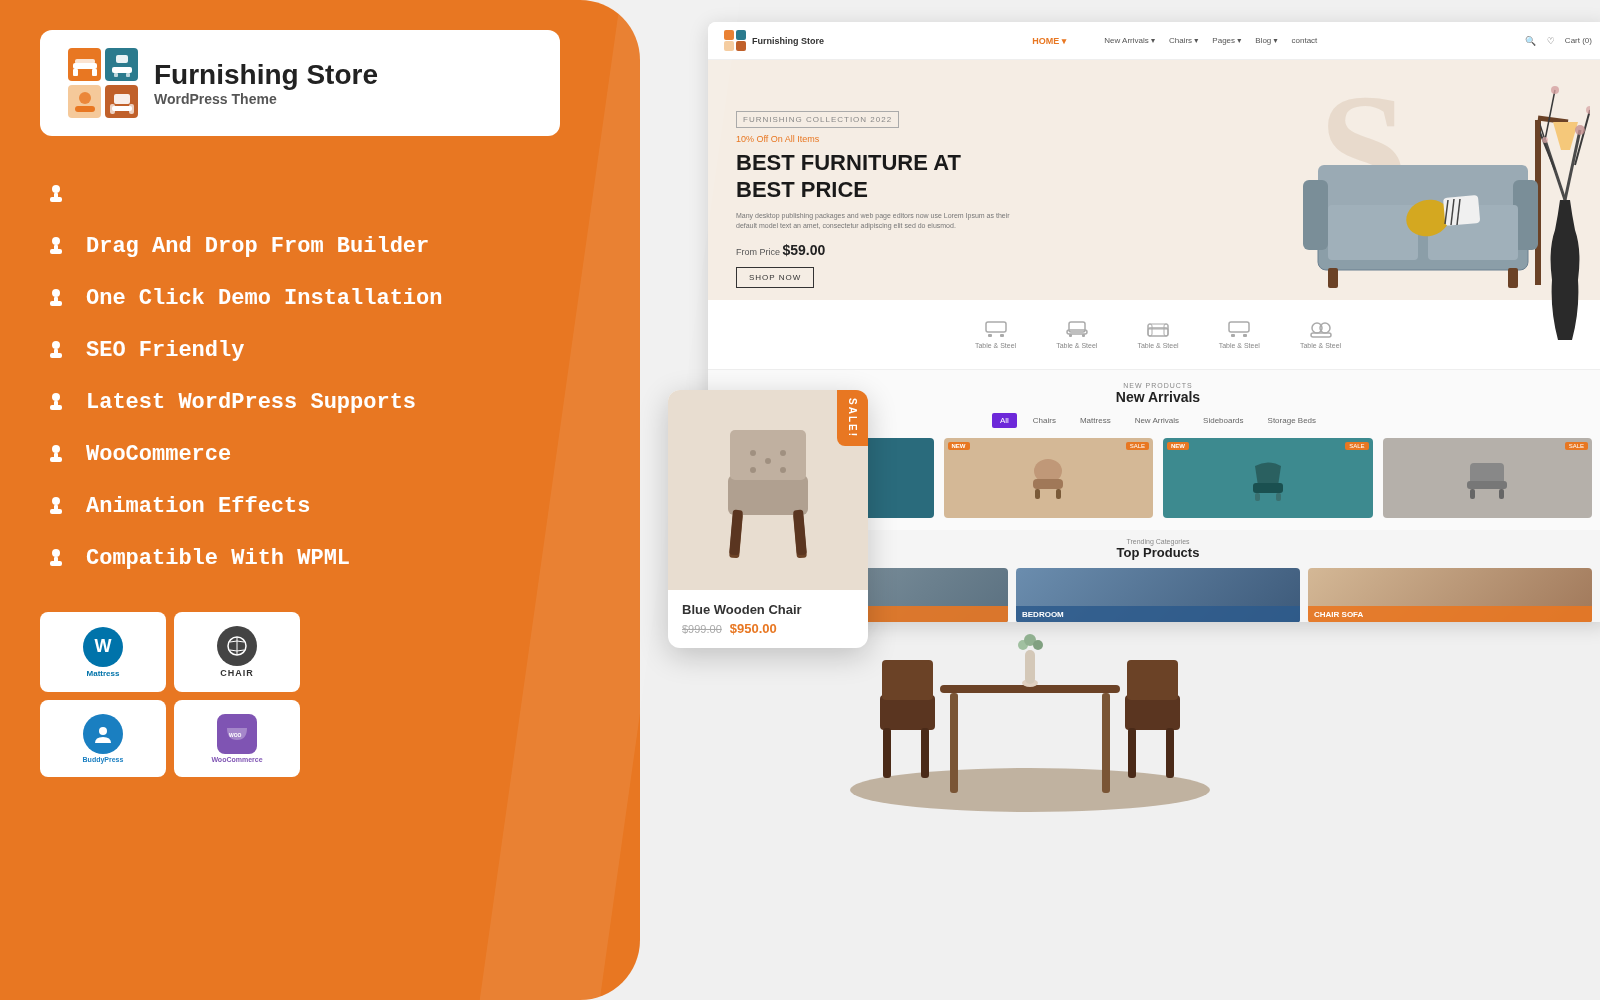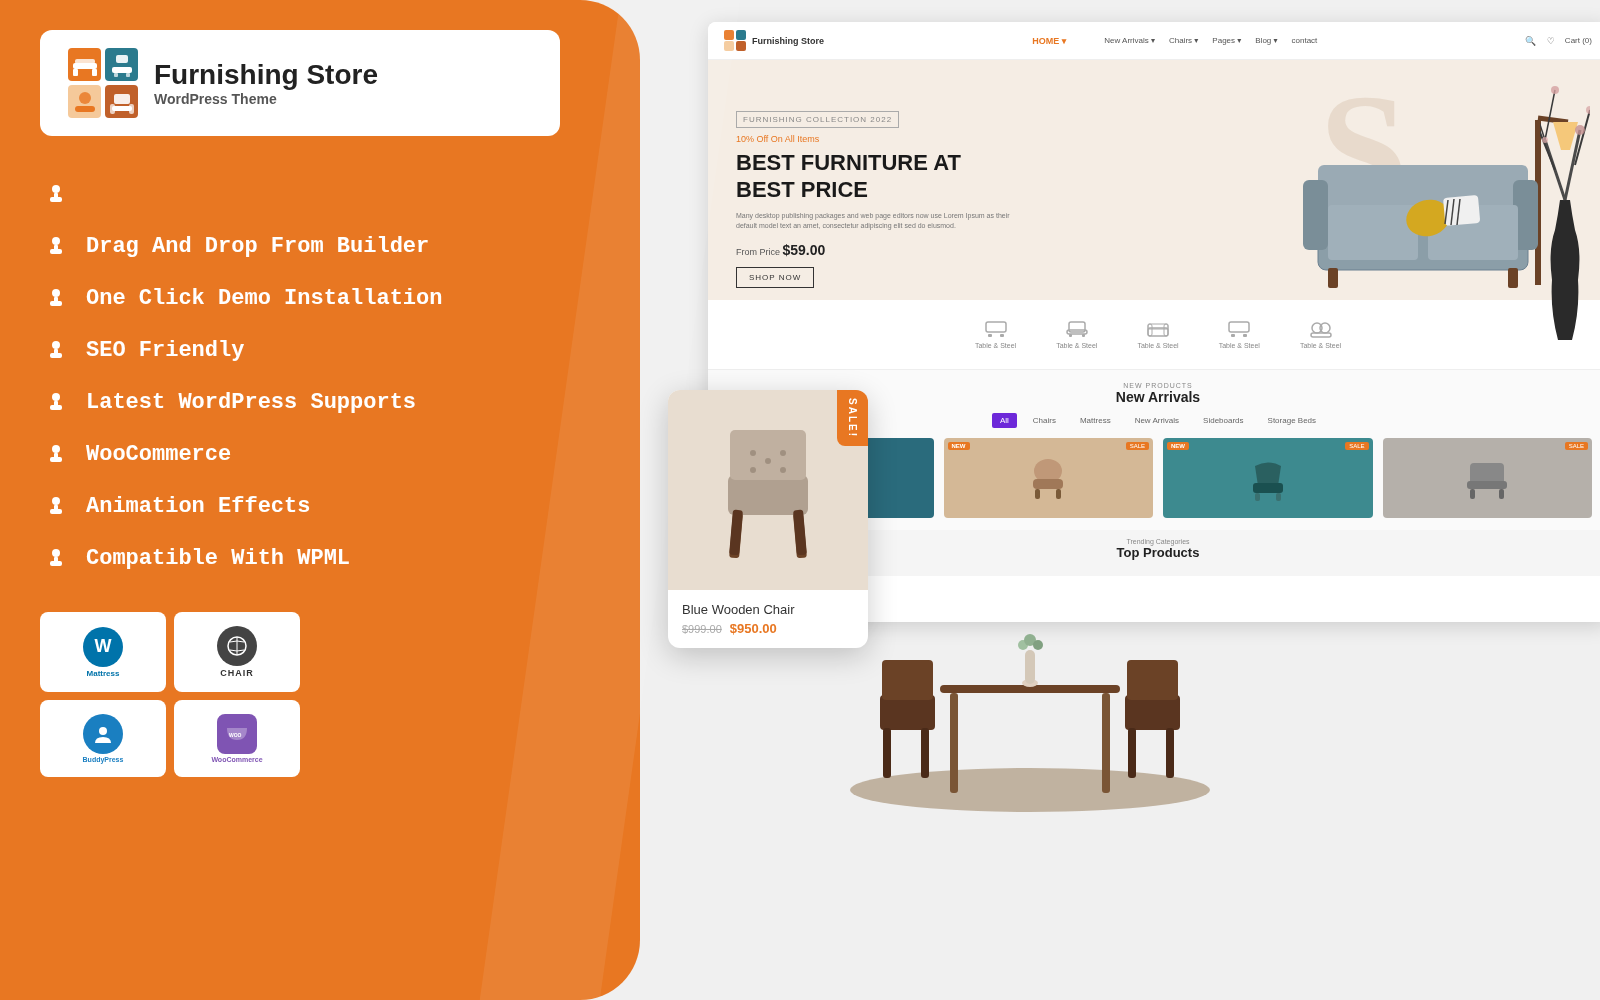--- a/index.html
+++ b/index.html
@@ -432,21 +432,21 @@
       width: 120px;
       height: 150px;
     }
 
     .floating-card-info {
       padding: 12px 14px;
     }
 
     .card-product-name {
       font-size: 13px;
-      font-weight: 400;
+      font-weight: 700;
       color: #333;
       margin-bottom: 4px;
     }
 
     .card-prices {
       display: flex;
       gap: 8px;
       align-items: center;
     }
 
@@ -833,20 +833,31 @@
             <rect x="8" y="38" width="5" height="10" rx="2" fill="#666"></rect>
             <rect x="37" y="38" width="5" height="10" rx="2" fill="#666"></rect>
           </svg>
         </div>
       </div>
     </div>
 
     <div class="demo-bottom">
       <div class="trending-label">Trending Categories</div>
       <div class="trending-title">Top Products</div>
+      <div class="top-products-row">
+        <div class="top-product-card office-card">
+          <div class="overlay overlay-orange">OFFICE FURNITURE</div>
+        </div>
+        <div class="top-product-card bedroom-card">
+          <div class="overlay overlay-blue">BEDROOM</div>
+        </div>
+        <div class="top-product-card" style="background:linear-gradient(135deg, #D4B896, #A0785A);">
+          <div class="overlay overlay-orange">CHAIR SOFA</div>
+        </div>
+      </div>
     </div>
   </div>
 
   <div class="floating-card">
     <div class="floating-card-img">
       <div class="sale-badge">SALE!</div>
       <svg class="chair-svg" viewBox="0 0 120 150">
 
         <rect x="20" y="60" width="80" height="40" rx="6" fill="#B0A090"></rect>
 

